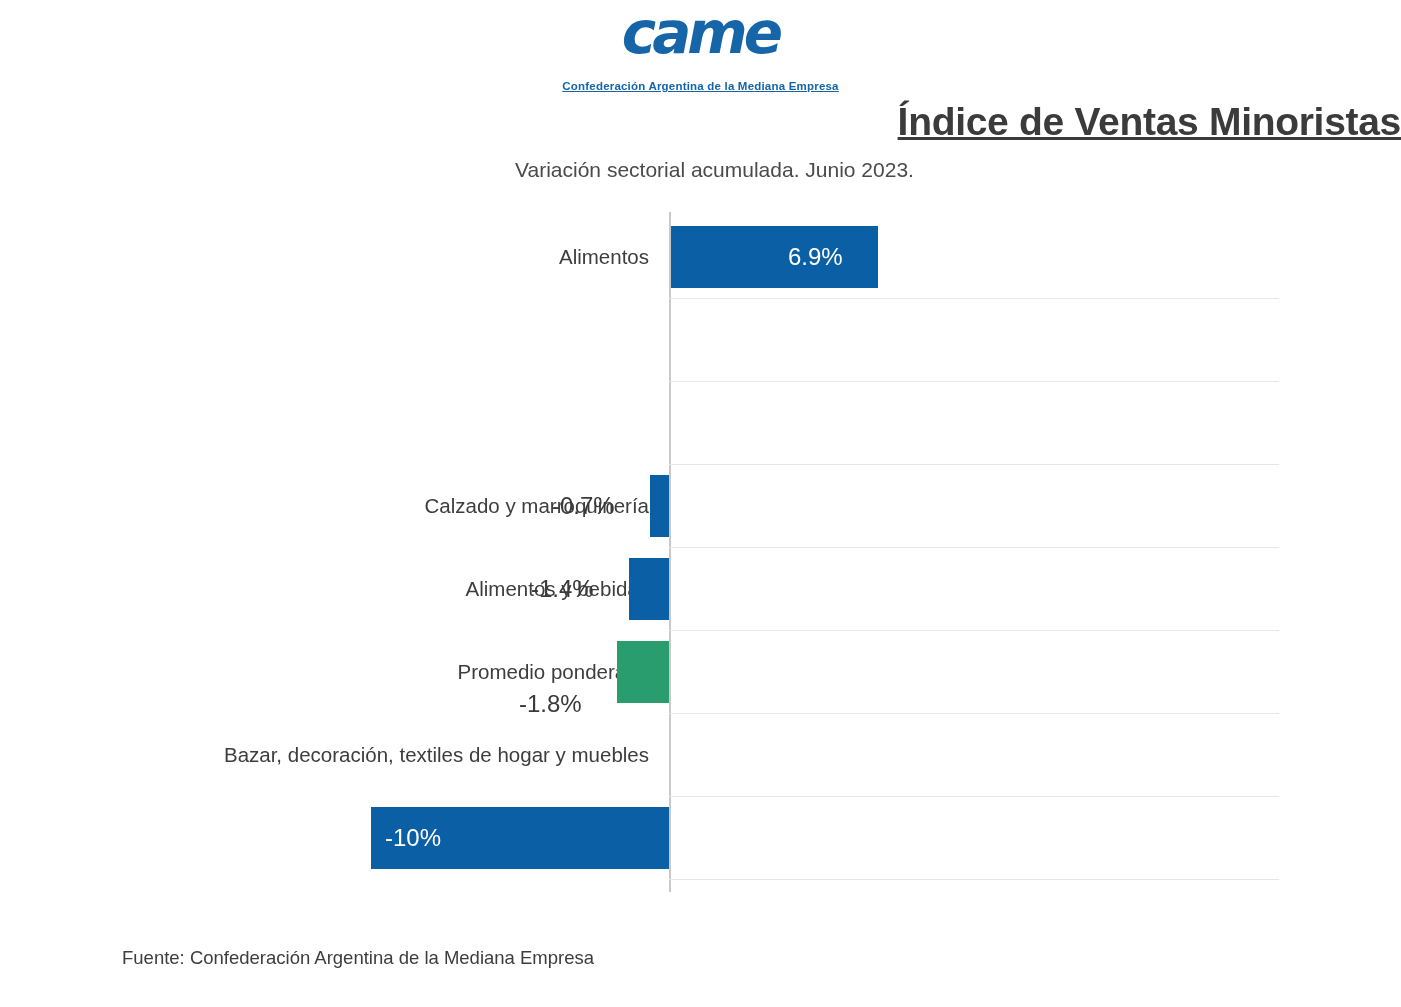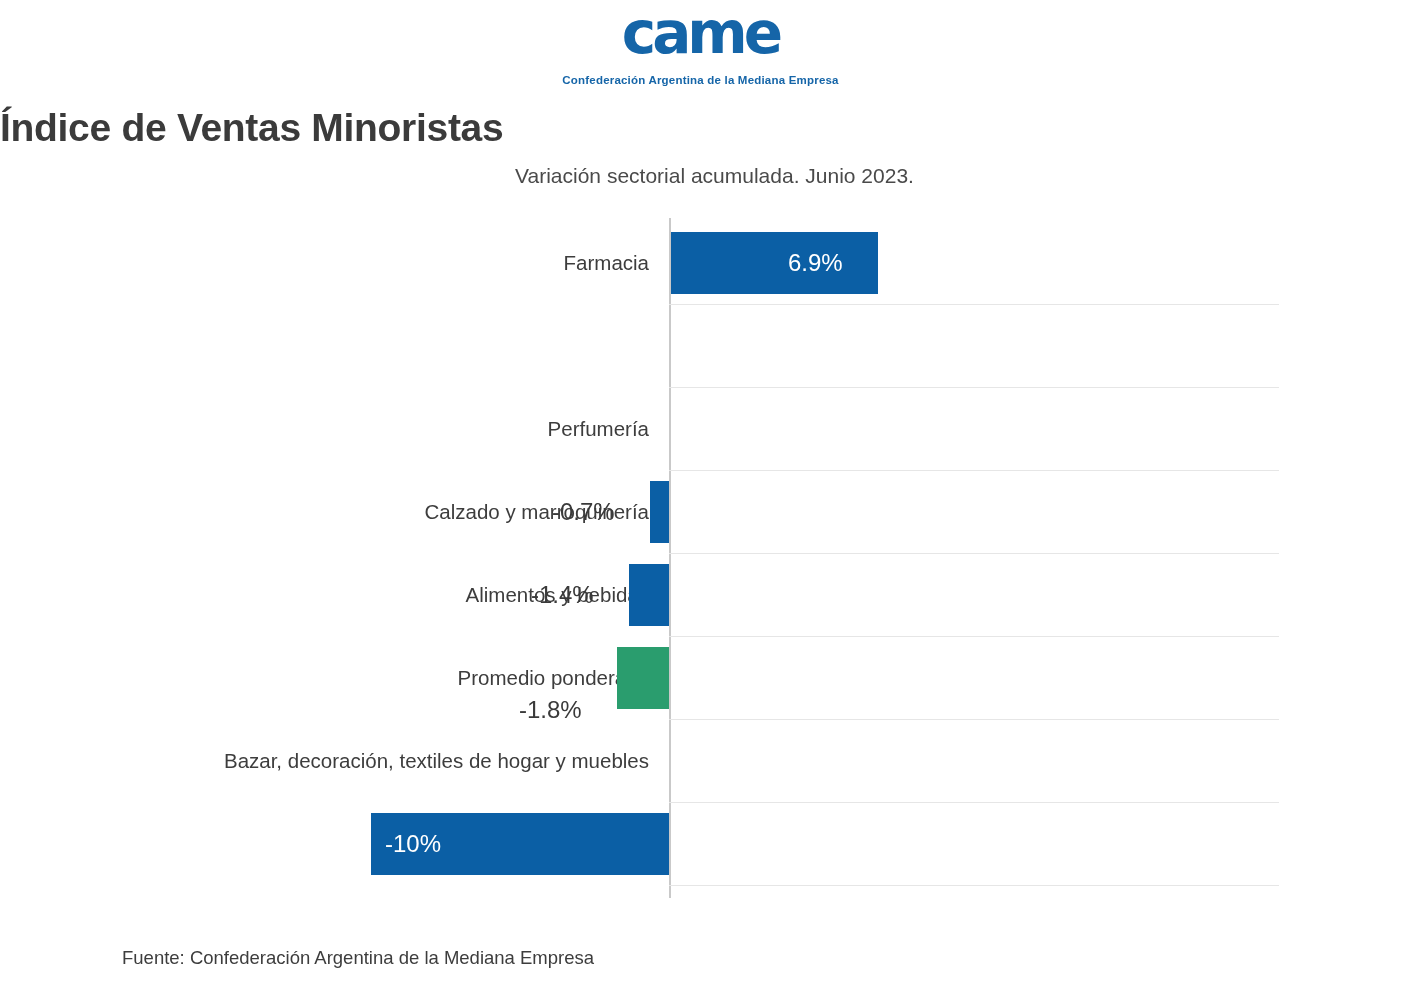--- a/index.html
+++ b/index.html
@@ -24,37 +24,40 @@
     height: 88px;
     box-sizing: border-box;
   }
   .logo-mark {
     font-size: 58px;
     font-weight: bold;
     letter-spacing: -4px;
     color: #1565a8;
     line-height: 58px;
     font-family: "DejaVu Sans", sans-serif;
+    font-style: italic;
   }
   .logo-tagline {
     font-size: 11.5px;
     font-weight: bold;
     color: #1565a8;
     letter-spacing: 0.2px;
-    margin-top: 12px;
+    margin-top: 18px;
+    text-decoration: underline;
   }
 
   
   .chart-title {
-    text-align: left;
+    text-align: right;
     font-size: 39px;
     font-weight: bold;
     color: #3b3b3b;
-    margin: 18px 0 0 0;
+    margin: 12px 0 0 0;
     letter-spacing: -0.3px;
+    text-decoration: underline;
   }
   .chart-subtitle {
     text-align: center;
     font-size: 21px;
     color: #4a4a4a;
     margin: 14px 0 0 0;
     font-weight: normal;
     padding-left: 28px;
   }
 
@@ -160,28 +163,27 @@
   <div class="logo-tagline">Confederación Argentina de la Mediana Empresa</div>
 </div>
 
 <h1 class="chart-title">Índice de Ventas Minoristas</h1>
 <div class="chart-subtitle">Variación sectorial acumulada. Junio 2023.</div>
 
 <div class="chart-wrap">
   <div class="plot">
     <div class="rows" id="rows">
         <div class="row" style="top: 3px;">
-          <div class="row-label">Farmacia</div>
+          <div class="row-label">Alimentos</div>
           <div class="bar-area">
             <div class="bar pos" style="width: 207px; background: rgb(11, 95, 165); left: 6px;"></div>
             <div class="bar-value inside" style="left: 123px;">6.9%</div>
           </div>
         </div>
         <div class="row" style="top: 169px;">
-          <div class="row-label">Perfumería</div>
         </div>
         <div class="row" style="top: 252px;">
           <div class="row-label">Calzado y marroquinería</div>
           <div class="bar-area">
             <div class="bar neg" style="width: 21px; background: rgb(11, 95, 165); left: -15px; right: auto;"></div>
             <div class="bar-value" style="left: -113px;">-0.7%</div>
           </div>
         </div>
         <div class="row" style="top: 335px;">
           <div class="row-label">Alimentos y bebidas</div>

